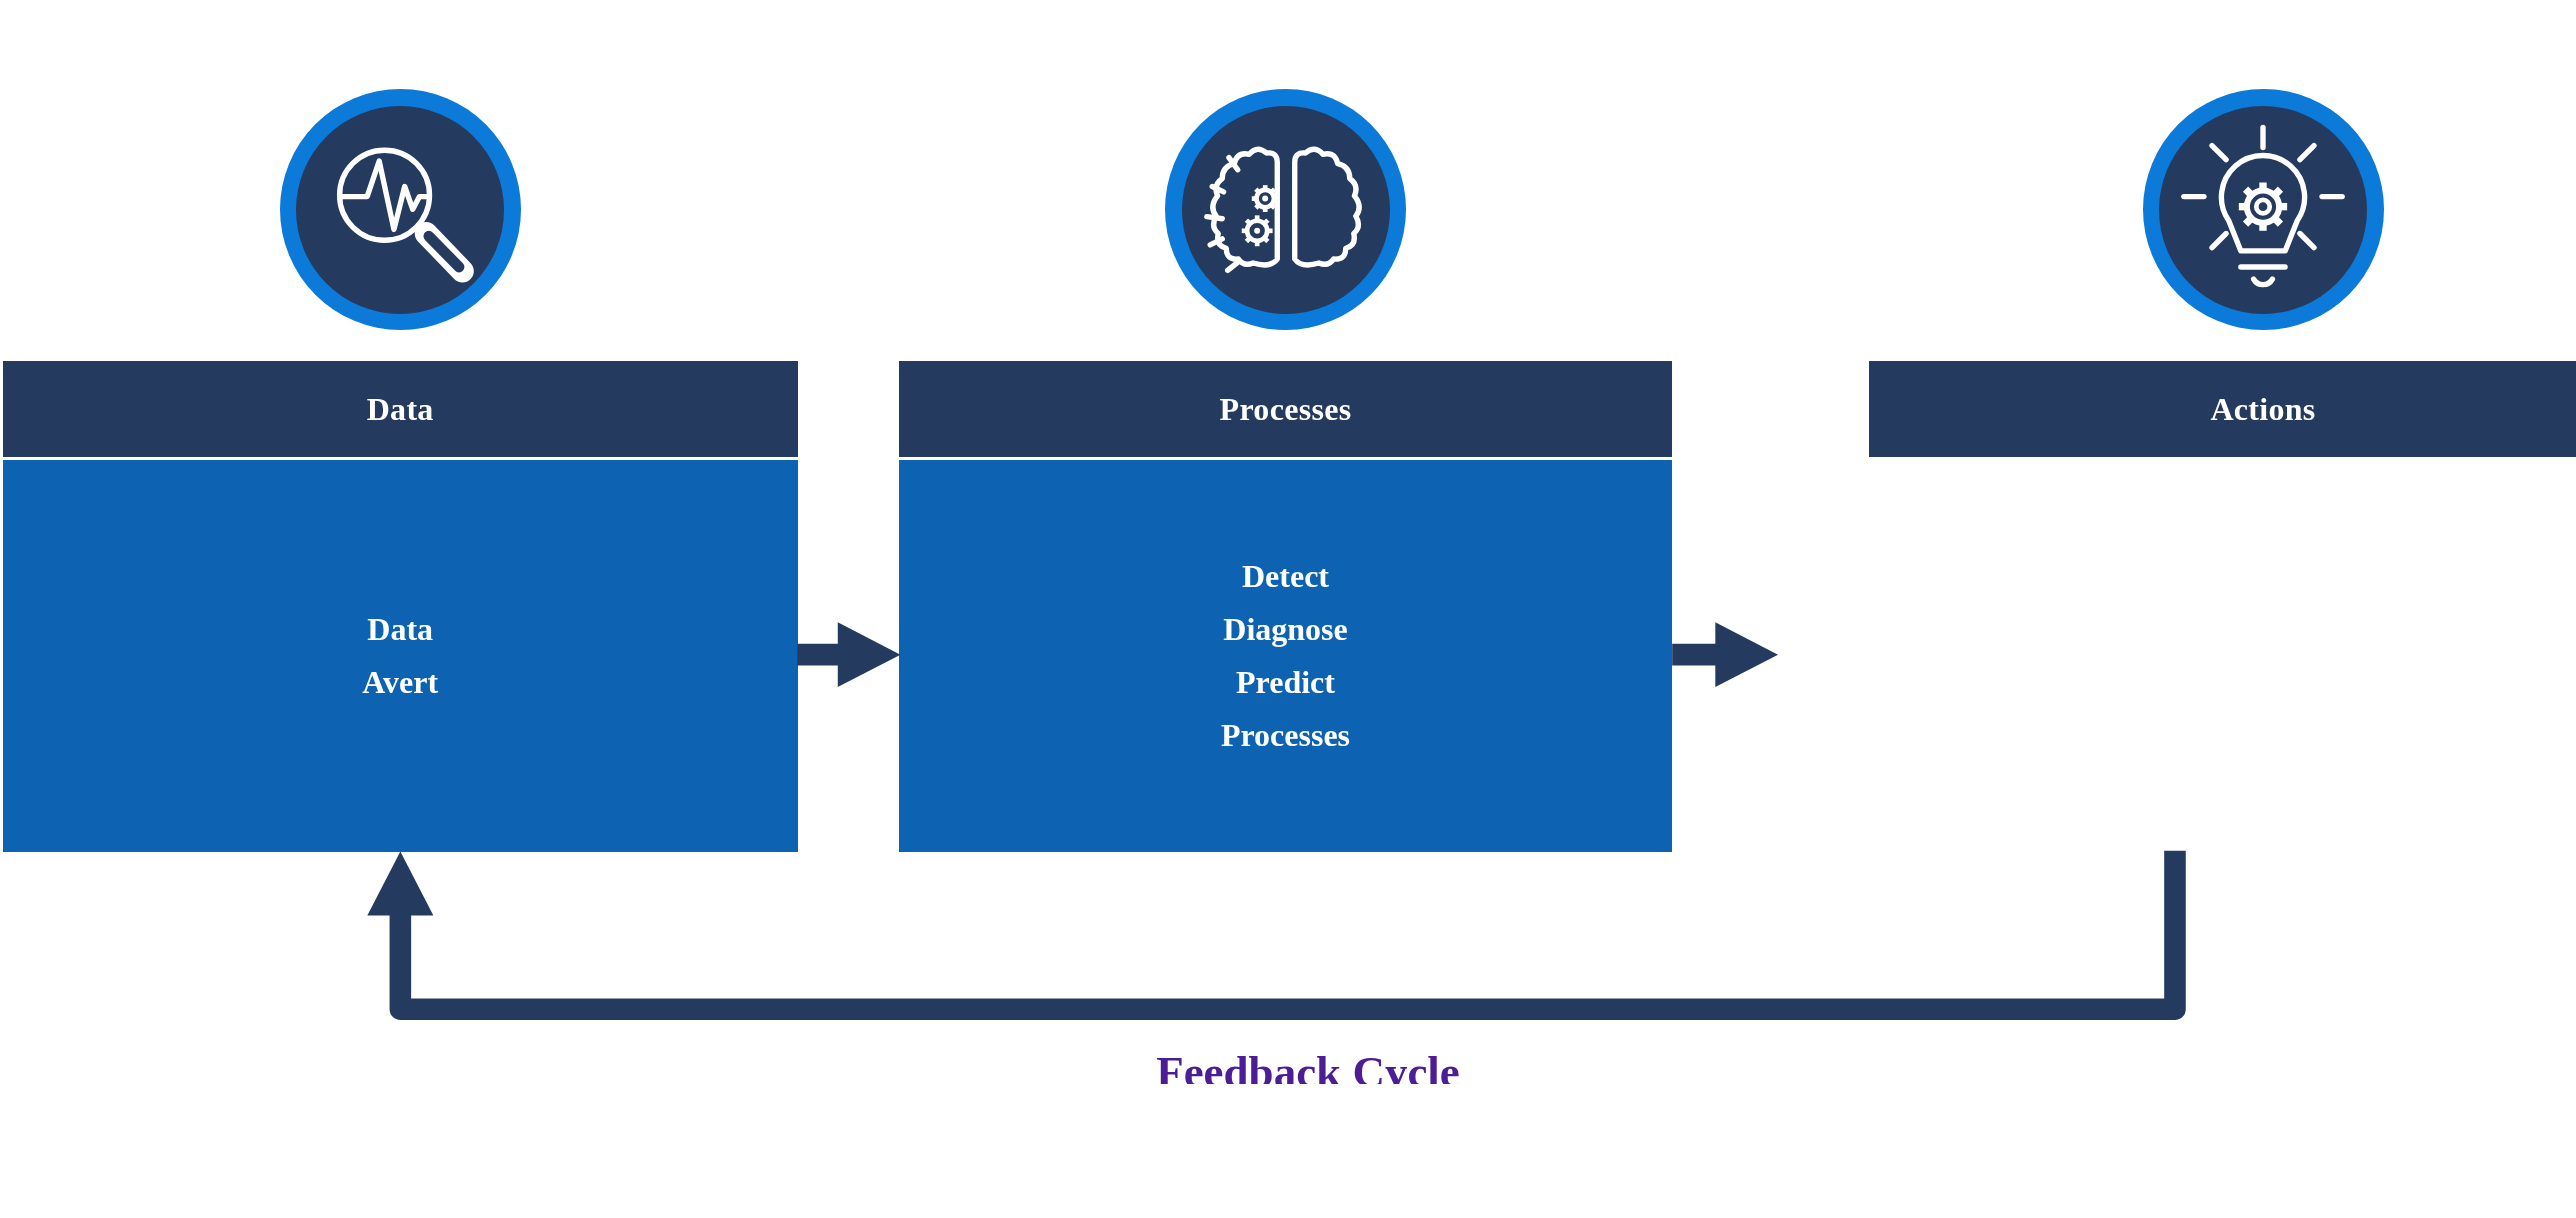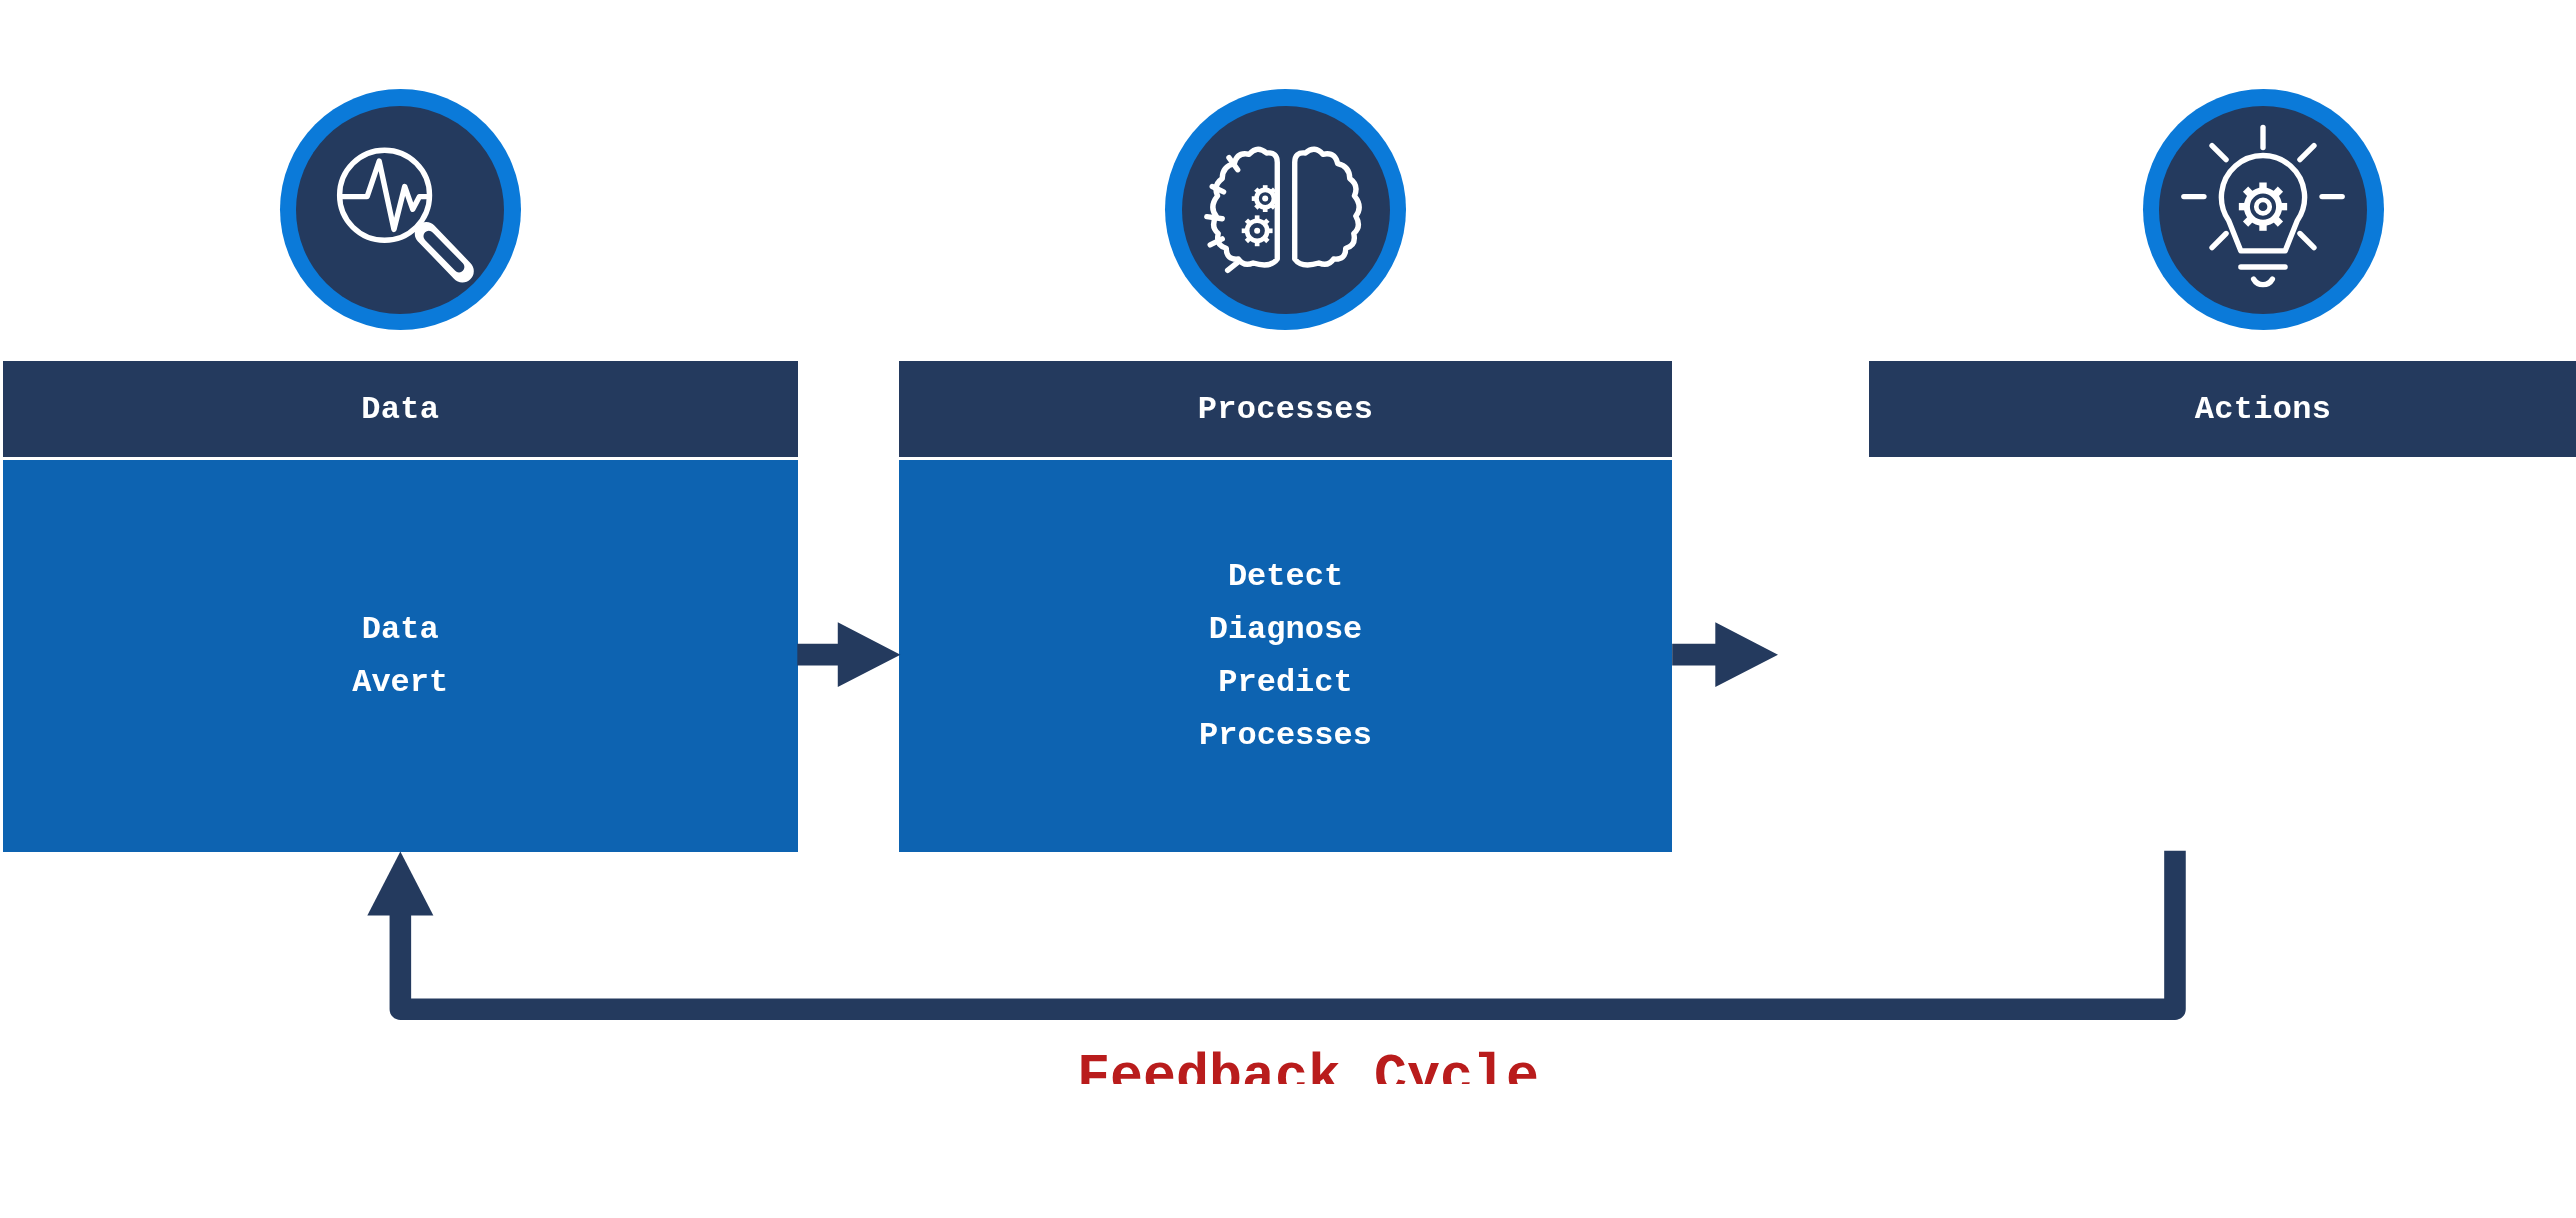--- a/index.html
+++ b/index.html
@@ -2,21 +2,21 @@
 <html style="font-size:10.8px"><head>
 <meta charset="utf-8">
 <style>
   html, body { margin: 0; padding: 0; background: #ffffff; }
   .stage {
     position: relative;
     width: 2576px;
     height: 1084px;
     background: #ffffff;
     overflow: hidden;
-    font-family: Liberation Mono, monospace;
+    font-family: Liberation Serif, serif;
   }
   .column { position: absolute; top: 89px; }
   .col-1 { left: 2.7px;    width: 795px; }
   .col-2 { left: 899px; width: 773px; }
   .col-3 { left: 1869px; width: 788px; }
 
   .icon-badge {
     width: 241px; height: 241px;
     margin: 0 auto 31px auto;
     border-radius: 50%;
@@ -52,22 +52,22 @@
     text-align: center;
   }
   .box-body .item { line-height: 53px; white-space: nowrap; }
 
   .overlay-svg { position: absolute; left: 0; top: 0; width: 2576px; height: 1219px; pointer-events: none; }
 
   .feedback-label {
     position: absolute;
     left: 1308px; top: 1046px;
     transform: translateX(-50%);
-    color: #b91c1c;
-    font-size: 55px;
+    color: #4c1d95;
+    font-size: 45px;
     font-weight: 600;
     white-space: nowrap;
   }
 
   .ic { stroke: #ffffff; stroke-width: 8; fill: none; stroke-linecap: round; stroke-linejoin: round; }
 </style>
 </head>
 <body>
 
 <div class="stage">

